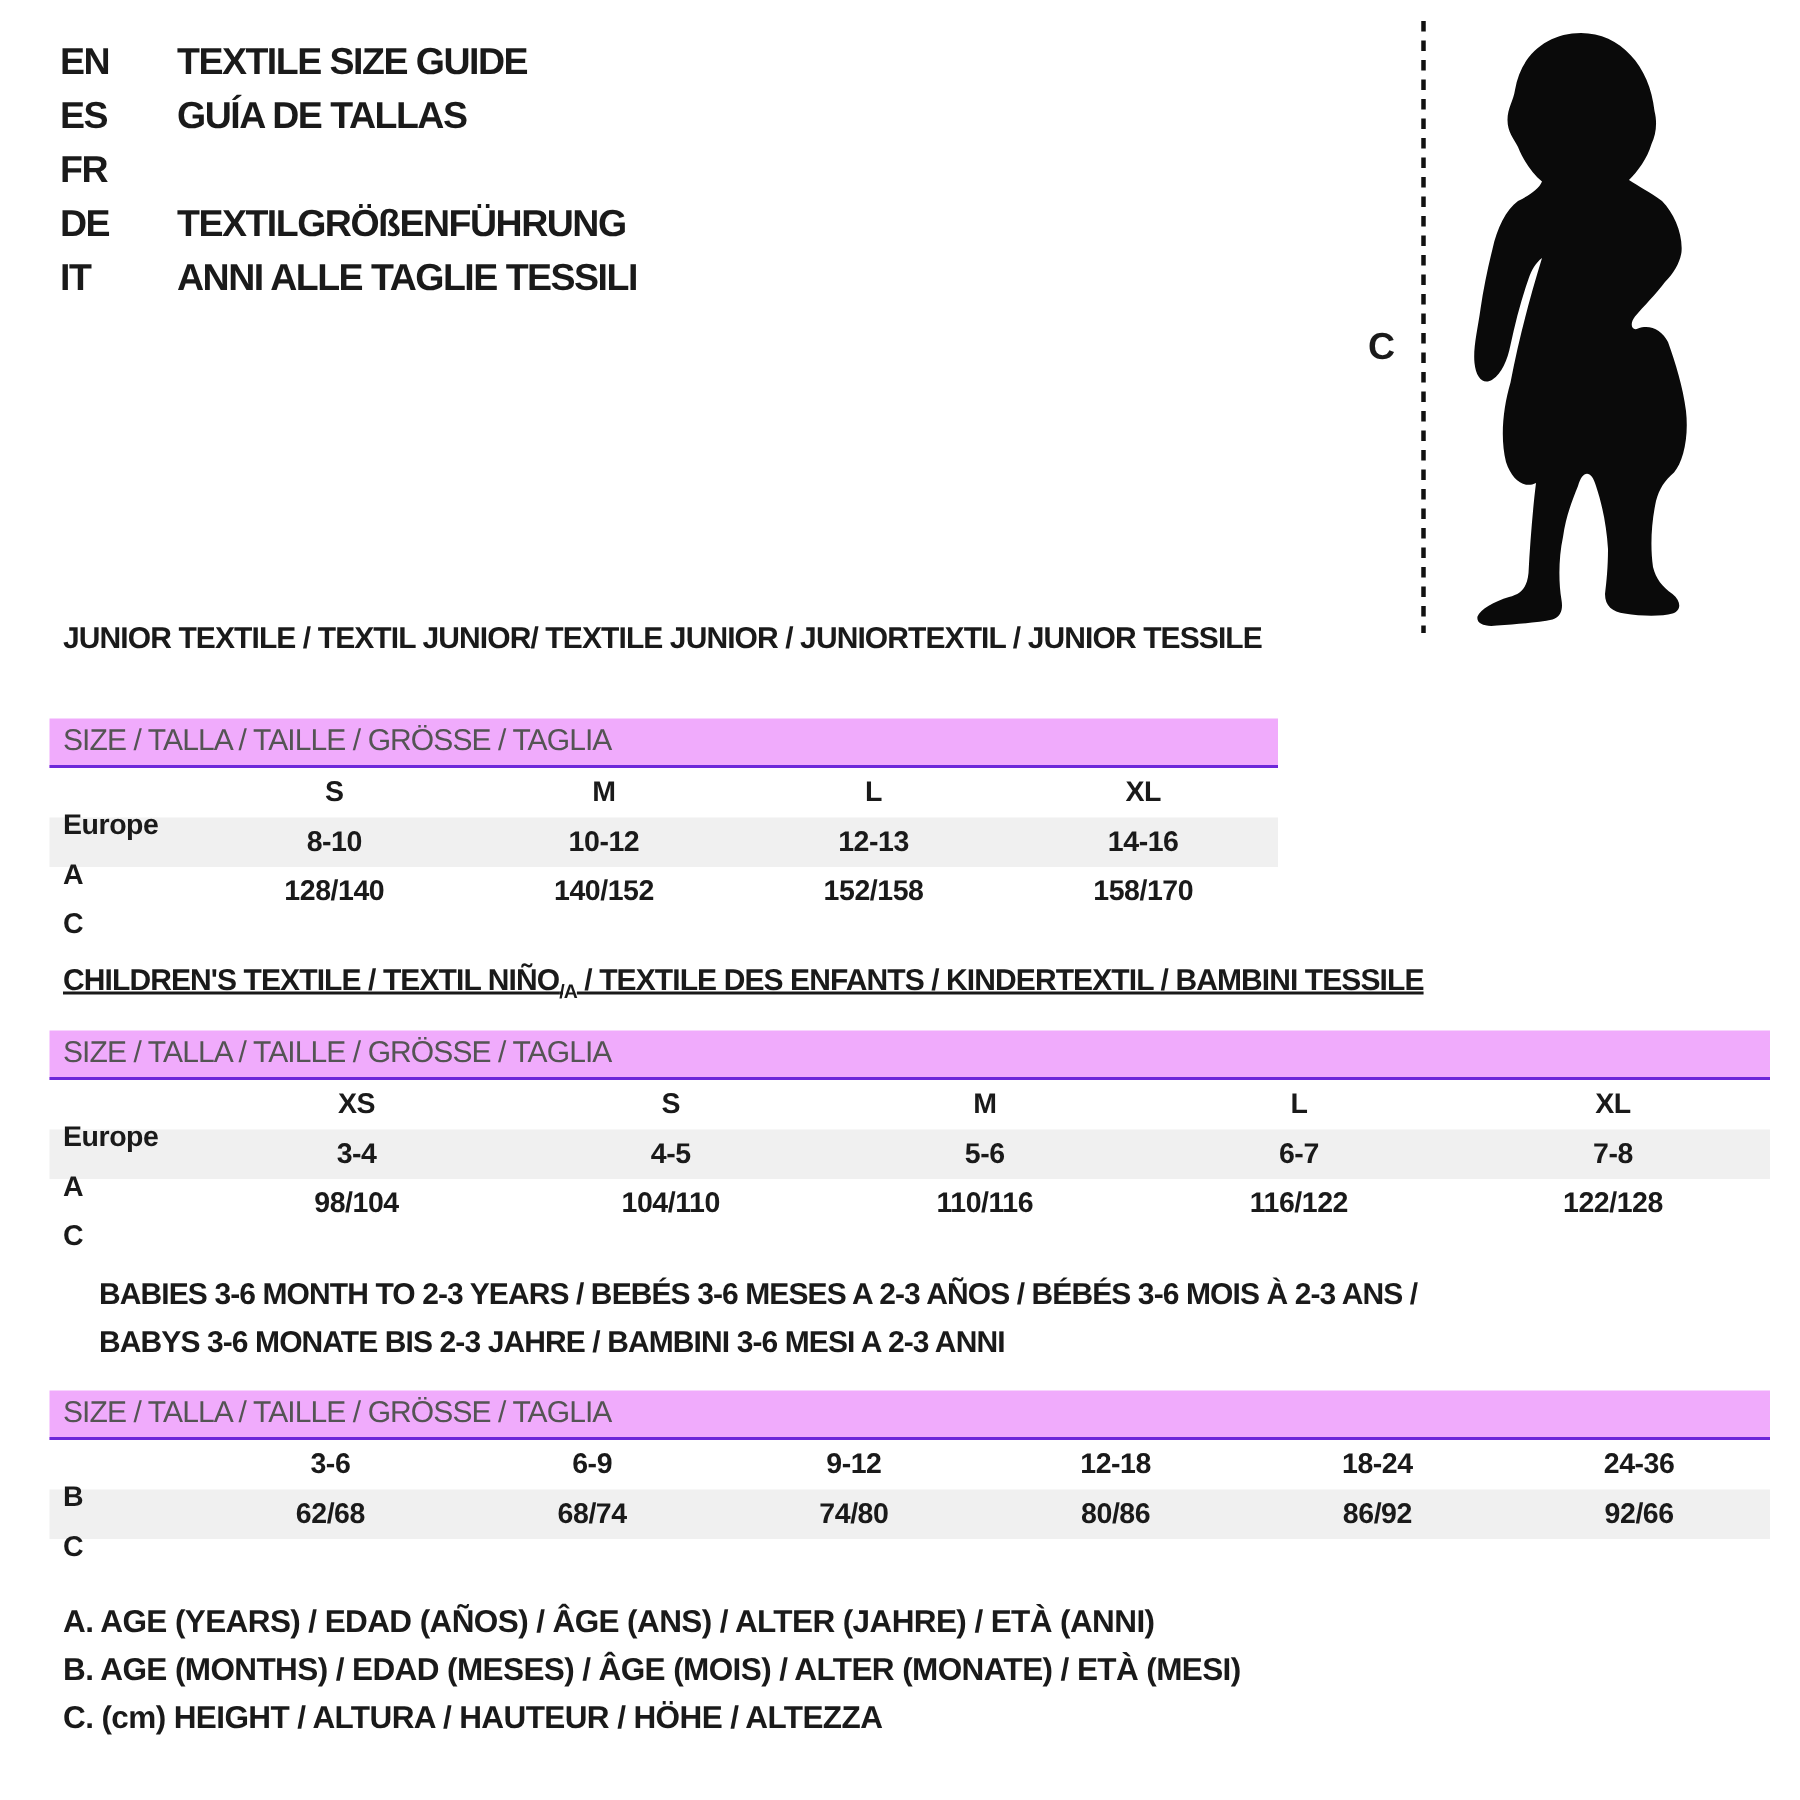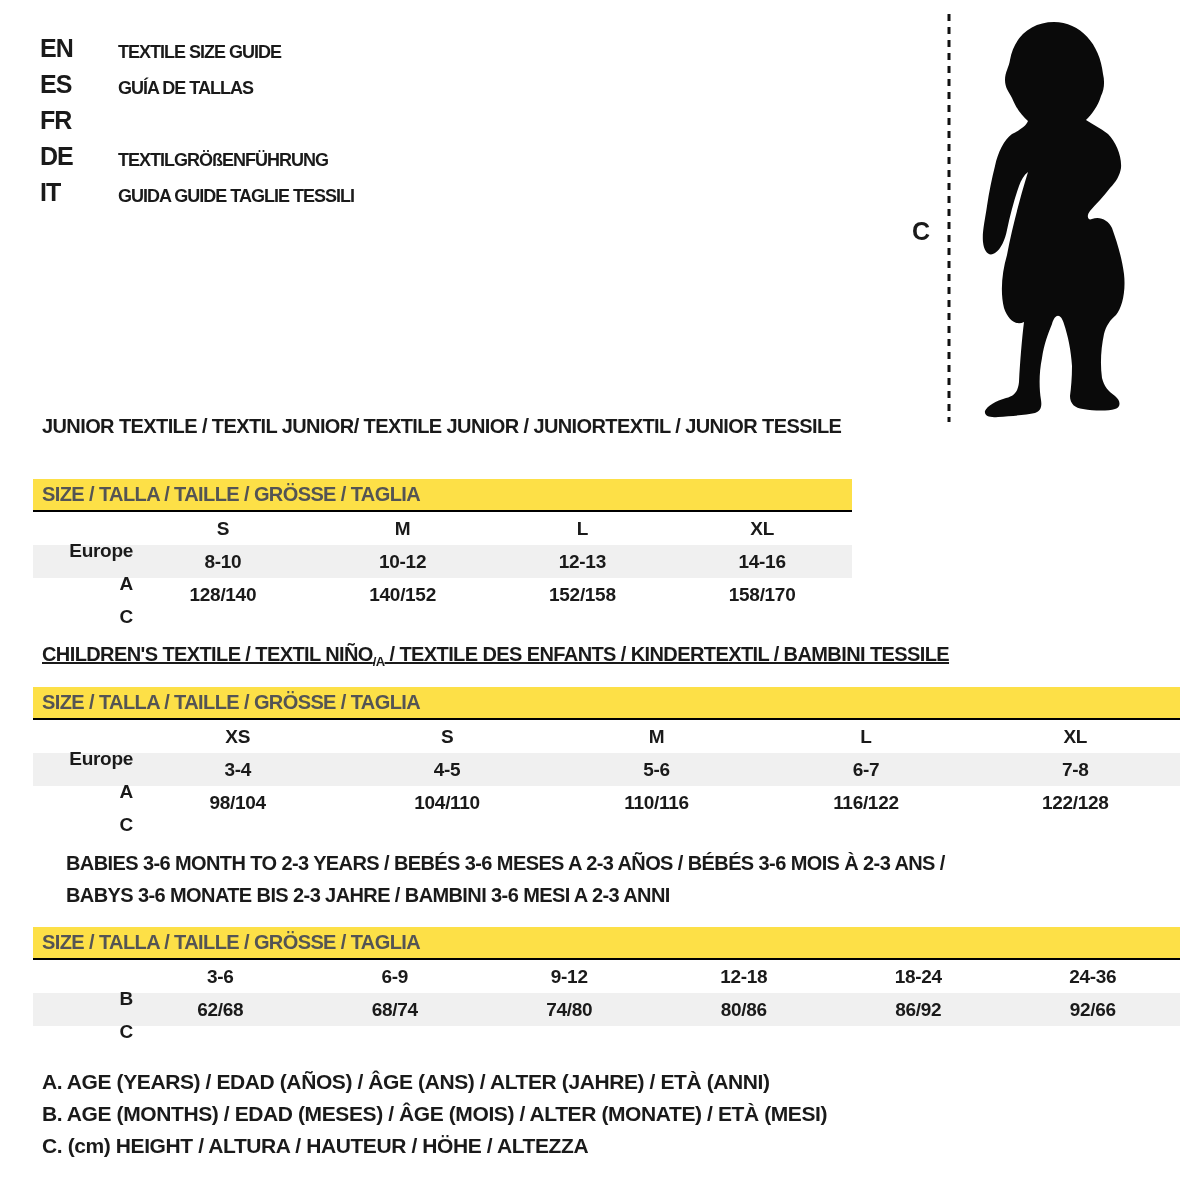--- a/index.html
+++ b/index.html
@@ -5,40 +5,40 @@
 <style>
   html,body{margin:0;padding:0;background:#fff;}
   .canvas{
     position:relative;width:1200px;height:1200px;background:#ffffff;overflow:hidden;
     font-family:"Liberation Sans", sans-serif;
     color:#1a1a1a;
     -webkit-font-smoothing:antialiased;
   }
   
   .lang-block{position:absolute;left:40px;top:27px;}
-  .lang-row{display:flex;height:36px;align-items:flex-end;}
+  .lang-row{display:flex;height:36px;align-items:flex-start;}
   .lang-code{width:78px;font-size:25px;font-weight:bold;letter-spacing:-1px;}
-  .lang-label{font-size:18px;font-weight:bold;letter-spacing:-1px;white-space:nowrap;}
+  .lang-label{font-size:25px;font-weight:bold;letter-spacing:-1px;white-space:nowrap;}
   
   .measure-line{position:absolute;left:945px;top:12px;}
   .measure-label{position:absolute;left:912px;top:217px;font-size:25px;font-weight:bold;}
   .silhouette{position:absolute;left:962px;top:20px;}
   
   .section-title{position:absolute;left:42px;font-size:20px;font-weight:bold;letter-spacing:-0.6px;white-space:nowrap;}
   .section-title sub{font-size:13px;}
   .babies-title{line-height:32px;}
   
   .size-table{position:absolute;left:33px;}
   .st-header{
-    height:31px;line-height:31px;background:#fde047;border-bottom:2px solid #000000;
-    padding-left:9px;font-size:20px;font-weight:bold;letter-spacing:-0.6px;color:#545454;
+    height:31px;line-height:31px;background:#f0abfc;border-bottom:2px solid #6d28d9;
+    padding-left:9px;font-size:20px;font-weight:normal;letter-spacing:-0.6px;color:#545454;
   }
   .st-row{display:flex;height:33px;align-items:center;font-size:19px;font-weight:bold;letter-spacing:-0.3px;}
   .st-row.shaded{background:#f0f0f0;}
-  .st-label{width:100px;padding-left:9px;box-sizing:border-box;text-align:right;margin-top:44px;}
+  .st-label{width:100px;padding-left:9px;box-sizing:border-box;text-align:left;margin-top:44px;}
   .st-cell{flex:1;text-align:center;}
   
   .legend{position:absolute;left:42px;top:1066px;}
   .legend-line{height:32px;line-height:32px;font-size:21px;font-weight:bold;letter-spacing:-0.4px;white-space:nowrap;}
 </style>
 </head>
 <body>
 
 <div class="canvas">
 
@@ -53,21 +53,21 @@
     </div>
     <div class="lang-row">
       <span class="lang-code">FR</span>
     </div>
     <div class="lang-row">
       <span class="lang-code">DE</span>
       <span class="lang-label">TEXTILGRÖßENFÜHRUNG</span>
     </div>
     <div class="lang-row">
       <span class="lang-code">IT</span>
-      <span class="lang-label">GUIDA GUIDE TAGLIE TESSILI</span>
+      <span class="lang-label">ANNI ALLE TAGLIE TESSILI</span>
     </div>
   </div>
 
   <svg class="measure-line" width="8" height="412" viewBox="0 0 8 412">
     <line x1="4" y1="2" x2="4" y2="410" stroke="#111111" stroke-width="3" stroke-dasharray="7,6"></line>
   </svg>
   <span class="measure-label">C</span>
   <svg class="silhouette" width="185" height="400" viewBox="0 0 185 400">
     <path fill="#0a0a0a" d="
       M92,2

